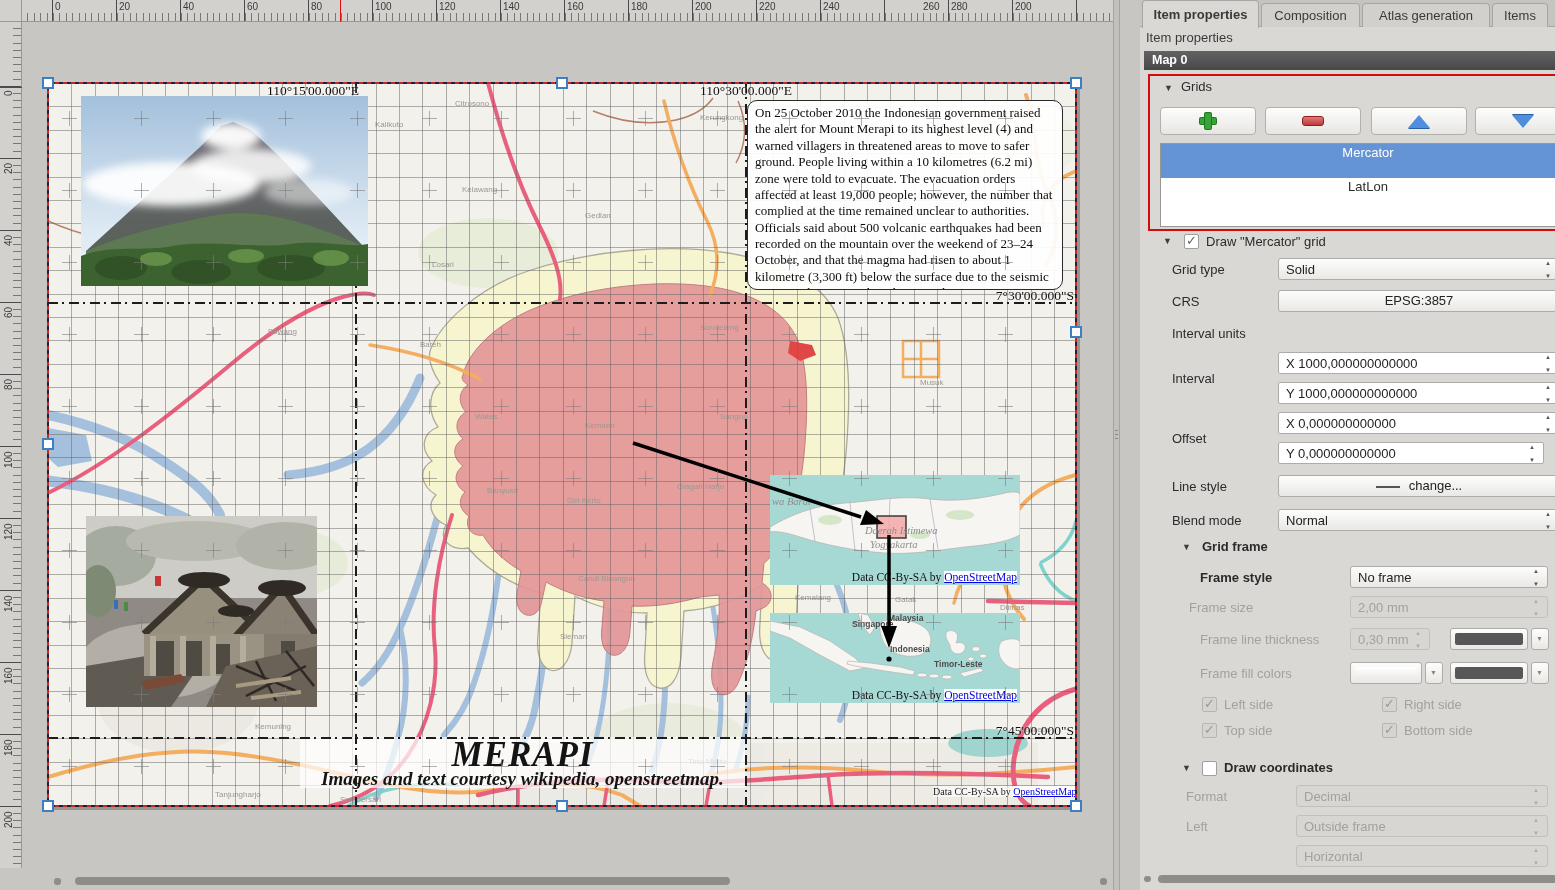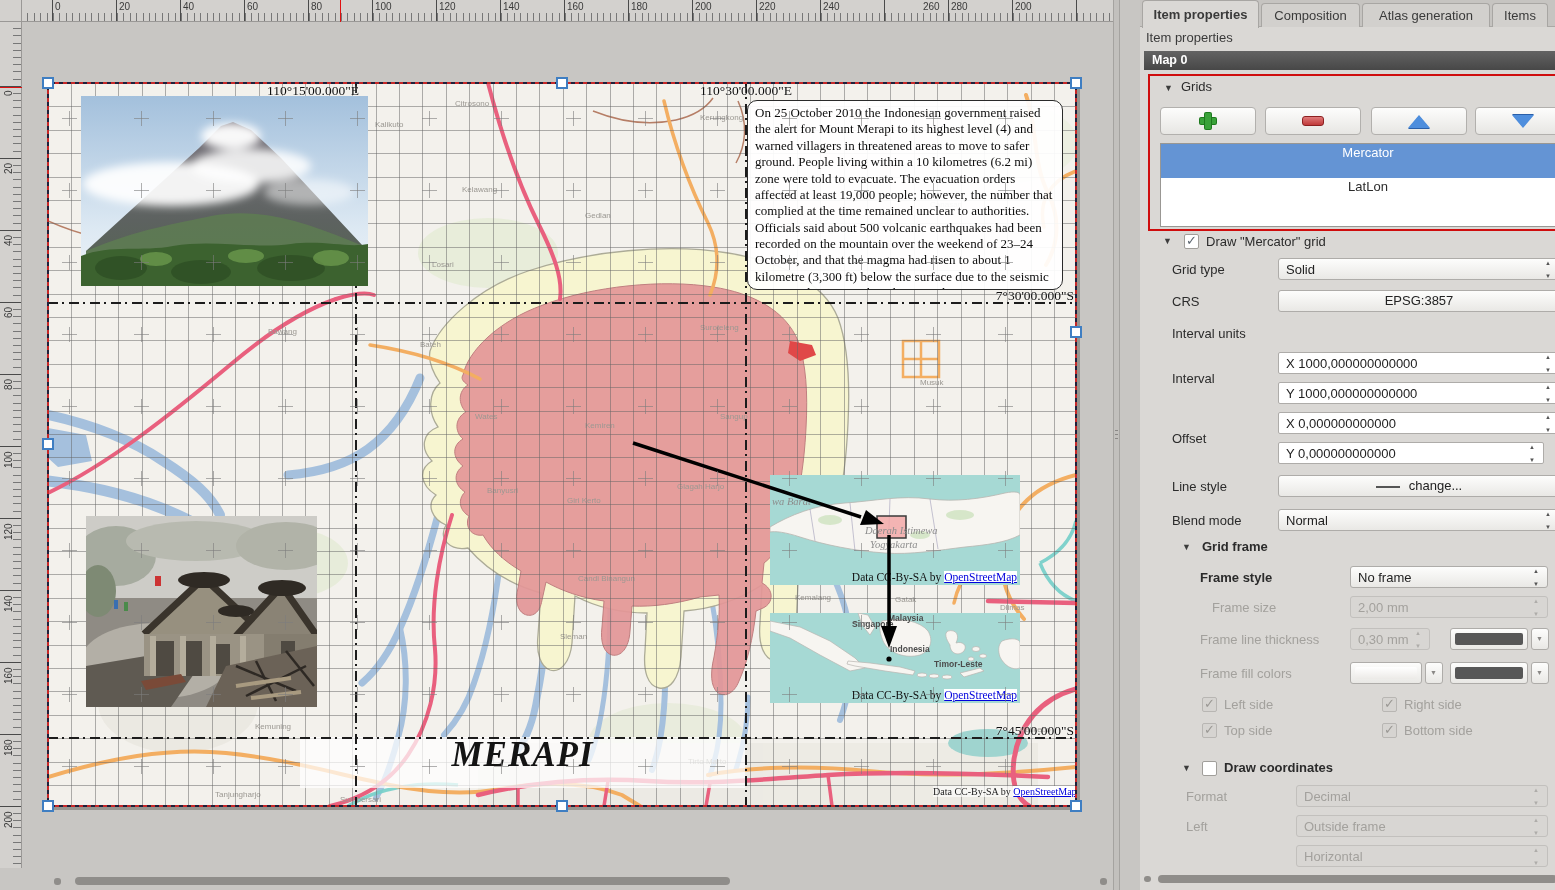--- a/index.html
+++ b/index.html
@@ -255,20 +255,21 @@
         <span style="left:640px;top:674px">Tirto Marto</span>
         <span style="left:167px;top:707px">Tanjungharjo</span>
         <span style="left:292px;top:712px">Sumbersari</span>
         <span style="left:972px;top:642px">Kalikebo</span>
       </div>
 
       <div class="fine-grid"></div>
 
       <div class="title-band">
         <div class="t1">MERAPI</div>
+        <div class="t2">Images and text courtesy wikipedia, openstreetmap.</div>
       </div>
 
       <div class="dd-h" style="top:219px"></div>
       <div class="dd-h" style="top:654px"></div>
       <div class="dd-v" style="left:307px"></div>
       <div class="dd-v" style="left:697px"></div>
 
       <div class="photo" style="left:33px;top:13px;width:287px;height:190px">
         <svg width="287" height="190" viewBox="0 0 287 190">
           <defs>
@@ -699,21 +700,21 @@
 
     <span class="tri" style="left:42px;top:542px">▼</span>
     <span class="seclab bold" style="left:62px;top:539px">Grid frame</span>
 
     <span class="lbl bold" style="left:60px;top:570px">Frame style</span>
     <div class="combo" style="left:210px;top:566px;width:198px">
       <span class="val">No frame</span>
         <span class="spinarr"></span>
     </div>
 
-    <span class="lbl dis" style="left:72px;top:600px">Frame size</span>
+    <span class="lbl dis" style="left:49px;top:600px">Frame size</span>
     <div class="combo dis" style="left:210px;top:596px;width:198px">
       <span class="val">2,00 mm</span>
         <span class="spinarr"></span>
     </div>
 
     <span class="lbl dis" style="left:60px;top:632px">Frame line thickness</span>
     <div class="combo dis" style="left:210px;top:628px;width:80px">
       <span class="val">0,30 mm</span>
         <span class="spinarr"></span>
     </div>

